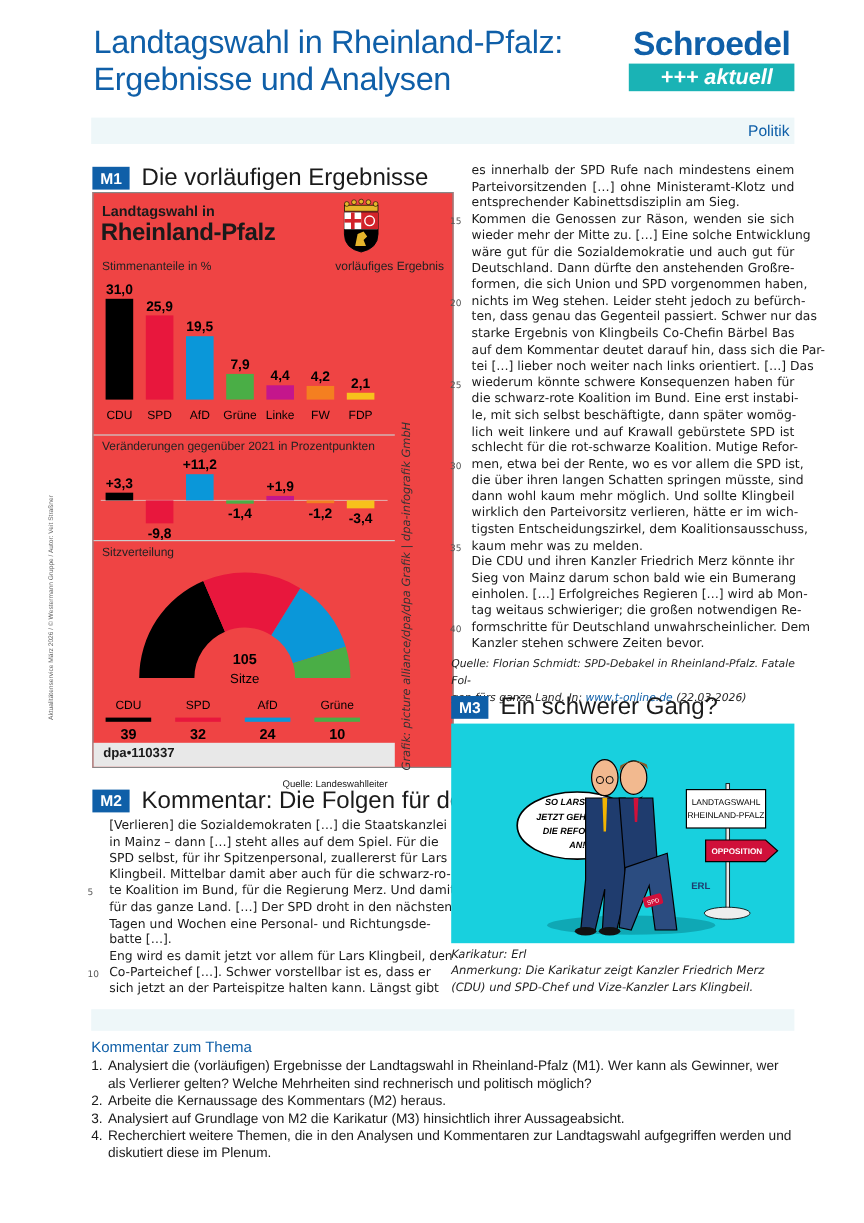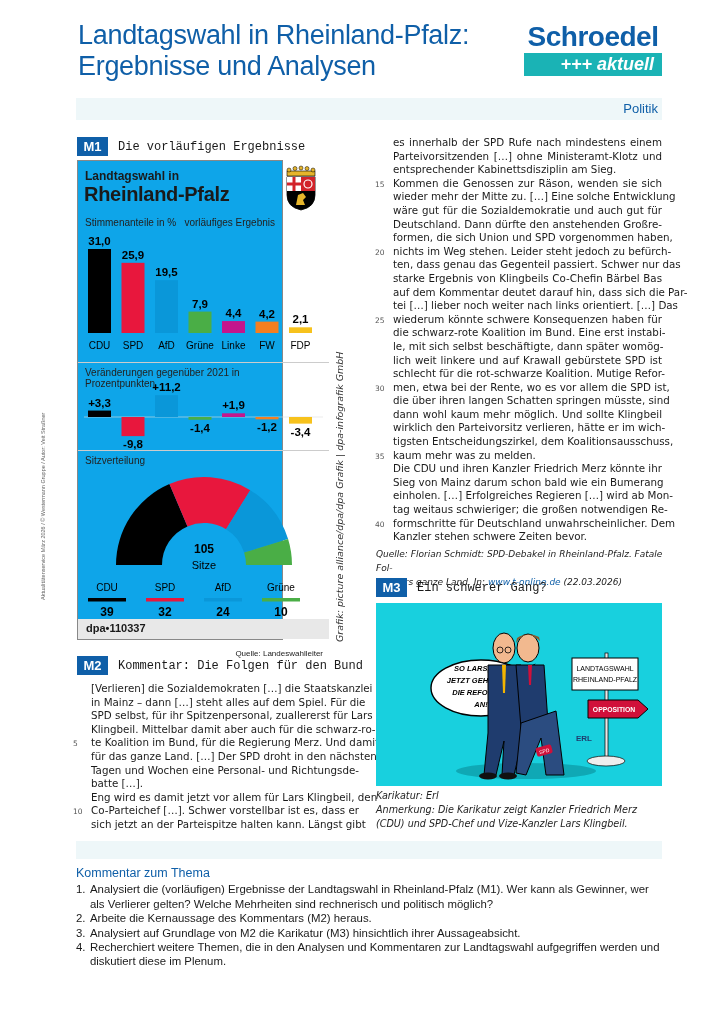--- a/index.html
+++ b/index.html
@@ -2,32 +2,32 @@
 <html><head>
 <meta charset="utf-8">
 <style>
   * { box-sizing: border-box; margin: 0; padding: 0; }
   html, body { width: 720px; height: 1019px; background: #ffffff; overflow: hidden; }
   body { font-family: "DejaVu Sans", sans-serif; color: #1a1a1a; position: relative; }
 
   .title { position: absolute; left: 78px; top: 20px; width: 440px; color: #0f5fa8; font-family: "Liberation Sans", sans-serif; font-size: 27px; line-height: 31px; letter-spacing: -0.3px; }
   .logo { position: absolute; left: 524px; top: 22px; width: 138px; }
   .logo-main { color: #0f5fa8; font-family: "Liberation Sans", sans-serif; font-weight: bold; font-size: 28px; line-height: 30px; text-align: center; letter-spacing: -0.5px; }
-  .logo-sub { background: #1ab3b5; color: #fff; font-family: "Liberation Sans", sans-serif; font-style: italic; font-weight: bold; font-size: 18px; line-height: 23px; text-align: right; padding-right: 8px; margin-top: 1px; }
+  .logo-sub { background: #1ab3b5; color: #fff; font-family: "Liberation Sans", sans-serif; font-style: italic; font-weight: bold; font-size: 18px; line-height: 23px; text-align: right; padding-right: 18px; margin-top: 1px; }
   .subject-bar { position: absolute; left: 76px; top: 98px; width: 586px; height: 22px; background: #eef7f9; }
   .subject-bar span { position: absolute; right: 4px; top: 3px; color: #0f5fa8; font-family: "Liberation Sans", sans-serif; font-size: 13px; }
 
   .side-credit { position: absolute; left: 40px; top: 340px; height: 260px; width: 14px; }
   .side-credit span { position: absolute; left: 0; top: 260px; transform-origin: left top; transform: rotate(-90deg); white-space: nowrap; font-family: "Liberation Sans", sans-serif; font-size: 5.5px; color: #666; }
 
   .mhead { position: absolute; display: flex; align-items: center; }
   .mbadge { background: #0f5fa8; color: #fff; font-family: "Liberation Sans", sans-serif; font-weight: bold; font-size: 13px; width: 31px; height: 19px; line-height: 19px; text-align: center; }
-  .mtitle { font-family: Liberation Mono, monospace; font-size: 12px; margin-left: 10px; color: #1a1a1a; }
-
-  .graphic { position: absolute; left: 77px; top: 160px; width: 206px; height: 480px; border: 1px solid #888; background: #0ea5e9; }
+  .mtitle { font-family: Liberation Sans, sans-serif; font-size: 20px; margin-left: 10px; color: #1a1a1a; }
+
+  .graphic { position: absolute; left: 77px; top: 160px; width: 301px; height: 480px; border: 1px solid #888; background: #ef4444; }
   .g-sup { position: absolute; left: 7px; top: 8px; font-family: "Liberation Sans", sans-serif; font-size: 12px; font-weight: bold; }
   .g-main { position: absolute; left: 6px; top: 22px; font-family: "Liberation Sans", sans-serif; font-size: 20px; font-weight: bold; letter-spacing: -0.3px; }
   .g-crest { position: absolute; left: 205px; top: 4px; width: 36px; height: 46px; }
   .g-lbl { position: absolute; font-family: "Liberation Sans", sans-serif; font-size: 10px; color: #222; }
   .g-sep { position: absolute; left: 0; width: 251px; height: 1px; background: #ccc; }
   .g-footer { position: absolute; left: 0; bottom: 0; width: 251px; height: 20px; background: #e8e8e8; }
   .g-footer .id { position: absolute; left: 8px; top: 3px; font-family: "Liberation Sans", sans-serif; font-weight: bold; font-size: 11px; }
   .g-footer .src { position: absolute; right: 6px; top: 5px; font-family: "Liberation Sans", sans-serif; font-size: 8px; margin-top: 25px; }
   svg text { font-family: "Liberation Sans", sans-serif; }
 

